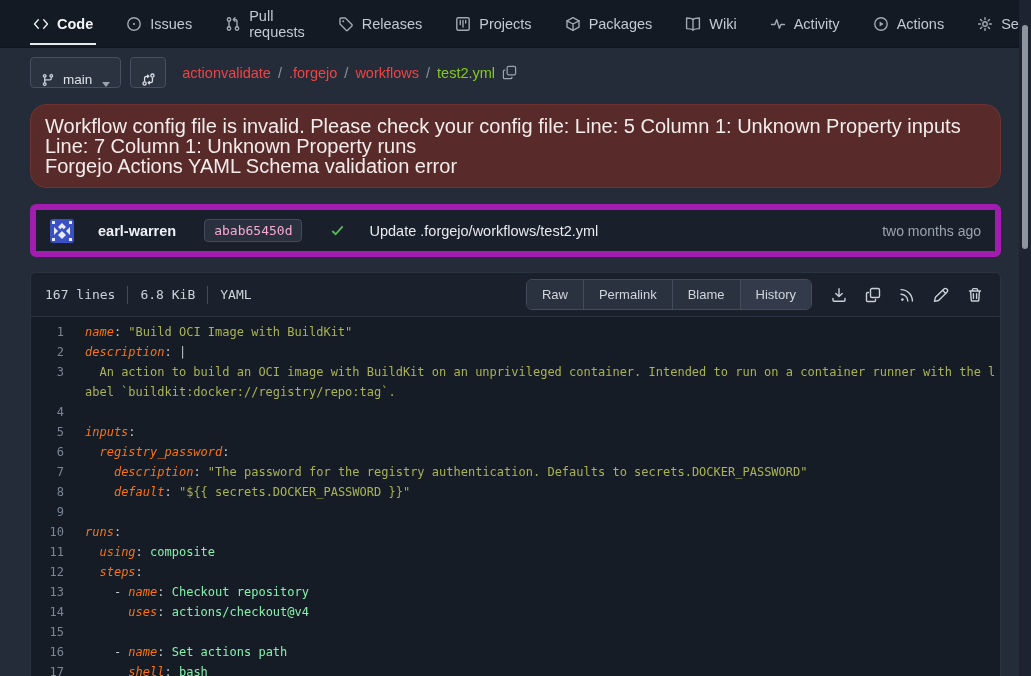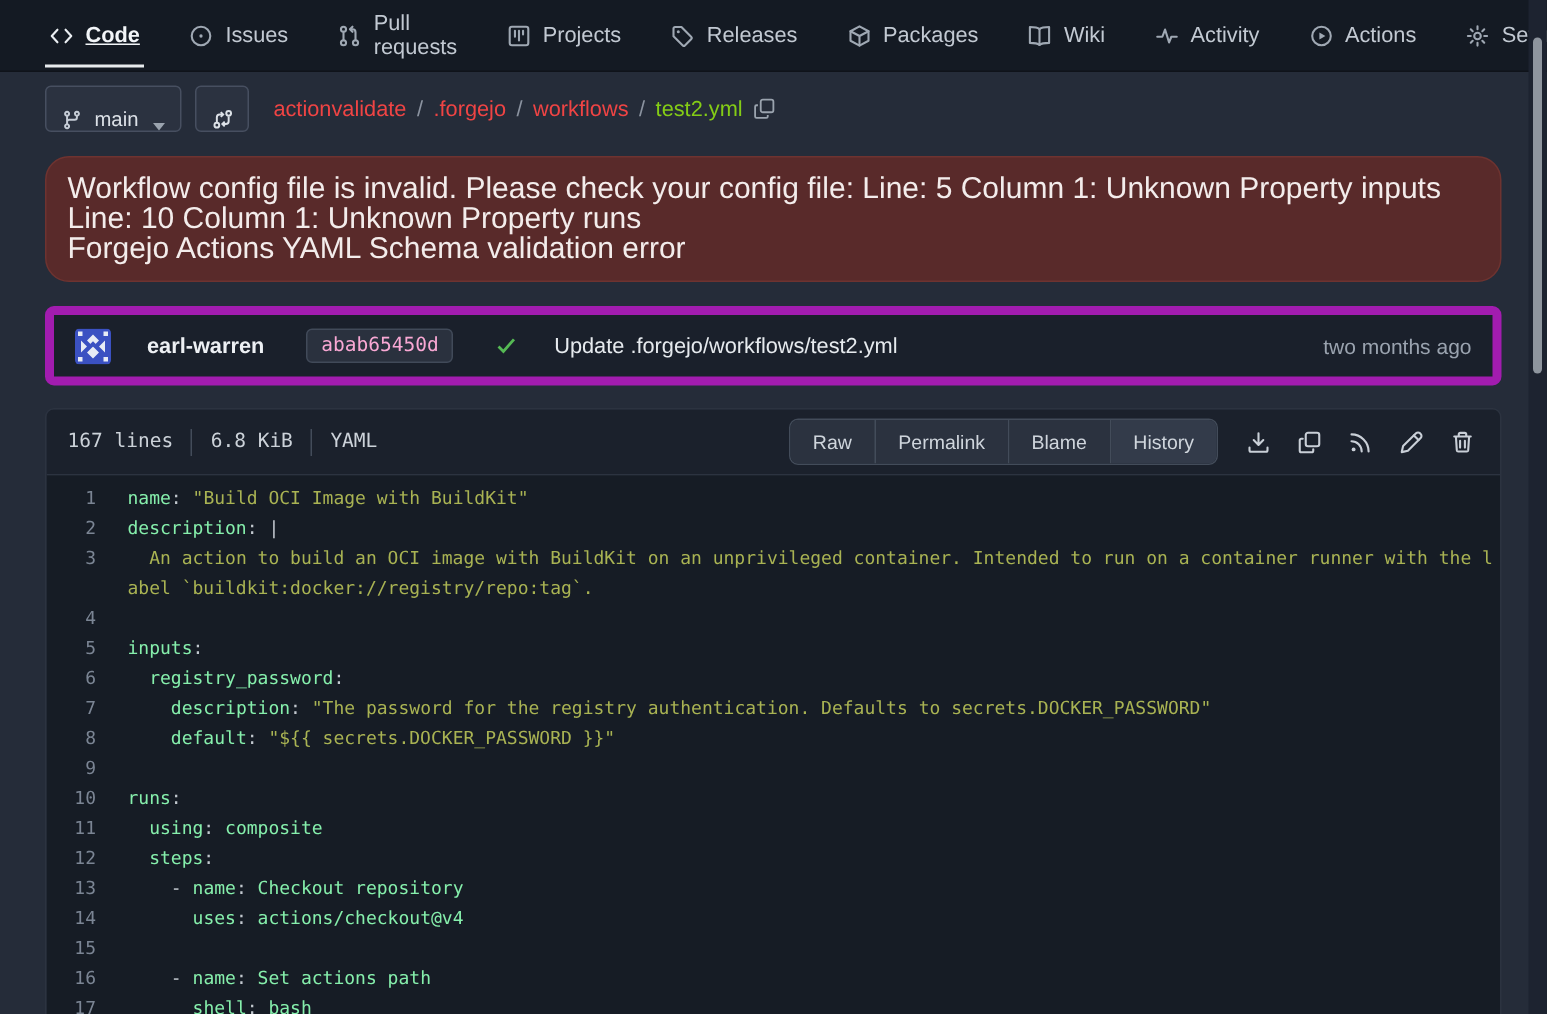--- a/index.html
+++ b/index.html
@@ -17,21 +17,21 @@
   .navbar {
     height:48px; background:#141a23; border-bottom:1px solid #0f131a;
     display:flex; align-items:stretch; padding:0 18px 0 30px;
   }
   .nav-tab {
     display:flex; align-items:center; gap:8px;
     color:#c2c9d2; font-size:14.5px; cursor:pointer;
     position:relative; margin-right:27px; padding:0 3px;
   }
   .nav-tab .icon { color:#9fa8b3; }
-  .nav-tab.active { color:#f2f5f8; font-weight:bold;text-decoration:underline; }
+  .nav-tab.active { color:#f2f5f8; font-weight:bold; }
   .nav-tab.active .icon { color:#e9edf1; }
   .nav-tab.active::after {
     content:''; position:absolute; left:0; right:0; bottom:2px; height:2px; background:#e8ebee;
   }
   .nav-tab.push-right { margin-left:auto; margin-right:4px; }
 
   
   .toolbar-row { display:flex; align-items:center; margin:9px 30px 0; height:31px; }
   .btn {
     background:#2b3240; border:1px solid #474f60; border-radius:4px;
@@ -89,21 +89,21 @@
   .code-line { display:flex; }
   .ln {
     width:54px; text-align:right; padding-right:21px; flex-shrink:0;
     color:#7b8594; font-family:"DejaVu Sans Mono", monospace; font-size:12px; line-height:20px;
     cursor:pointer; user-select:none;
   }
   .lc {
     font-family:"DejaVu Sans Mono", monospace; font-size:12px; line-height:20px;
     white-space:pre-wrap; word-break:break-all; width:924px; min-height:20px; color:#d3d8dd;
   }
-  .tok-key { color:#86efac; }
+  .tok-key { color:#f97316;font-style:italic; }
   .tok-str { color:#a9b353; }
   .tok-p { color:#c2c8cf; }
   .tok-plain { color:#86efac; }
 
   
   .scrollbar { position:absolute; top:0; right:0; width:12px; height:676px; background:#1d2330; }
   .scroll-thumb { position:absolute; top:25px; left:3px; width:6px; height:224px; background:#8e959e; border-radius:3px; cursor:pointer; }
 </style>
 </head>
 <body>
@@ -134,34 +134,34 @@
           <circle cx="12" cy="12.5" r="1.7"></circle>
           <path d="M4 5.2v5.6M8.7 3.5H10a2 2 0 0 1 2 2v5.3"></path>
           <path d="M10 1.8 8.3 3.5 10 5.2"></path>
         </svg>
       </span>
       <span>Pull requests</span>
     </a>
     <a class="nav-tab">
       <span class="icon">
         <svg width="16" height="16" viewBox="0 0 16 16" fill="none" stroke="currentColor" stroke-width="1.4" stroke-linecap="round" stroke-linejoin="round">
+          <path d="M2 7.3V3a1 1 0 0 1 1-1h4.3l6.6 6.6a1 1 0 0 1 0 1.4l-4.3 4.3a1 1 0 0 1-1.4 0L2 8.1z"></path>
+          <circle cx="5.2" cy="5.2" r="1" fill="currentColor" stroke="none"></circle>
+        </svg>
+      </span>
+      <span>Releases</span>
+    </a>
+    <a class="nav-tab">
+      <span class="icon">
+        <svg width="16" height="16" viewBox="0 0 16 16" fill="none" stroke="currentColor" stroke-width="1.4" stroke-linecap="round" stroke-linejoin="round">
           <rect x="1.8" y="1.8" width="12.4" height="12.4" rx="1.5"></rect>
           <path d="M5.3 4.5v4M8 4.5v6.5M10.7 4.5v2.5"></path>
         </svg>
       </span>
       <span>Projects</span>
-    </a>
-    <a class="nav-tab">
-      <span class="icon">
-        <svg width="16" height="16" viewBox="0 0 16 16" fill="none" stroke="currentColor" stroke-width="1.4" stroke-linecap="round" stroke-linejoin="round">
-          <path d="M2 7.3V3a1 1 0 0 1 1-1h4.3l6.6 6.6a1 1 0 0 1 0 1.4l-4.3 4.3a1 1 0 0 1-1.4 0L2 8.1z"></path>
-          <circle cx="5.2" cy="5.2" r="1" fill="currentColor" stroke="none"></circle>
-        </svg>
-      </span>
-      <span>Releases</span>
     </a>
     <a class="nav-tab">
       <span class="icon">
         <svg width="16" height="16" viewBox="0 0 16 16" fill="none" stroke="currentColor" stroke-width="1.4" stroke-linecap="round" stroke-linejoin="round">
           <path d="M8 1.6 14 4.8v6.4L8 14.4 2 11.2V4.8z"></path>
           <path d="M2 4.8 8 8l6-3.2M8 8v6.4"></path>
         </svg>
       </span>
       <span>Packages</span>
     </a>
@@ -234,21 +234,21 @@
   <span class="copy-path">
     <svg width="15" height="15" viewBox="0 0 16 16" fill="none" stroke="currentColor" stroke-width="1.3">
         <rect x="5.5" y="1.5" width="9" height="9" rx="1.5"></rect>
         <path d="M3.5 5.5h-1a1 1 0 0 0-1 1v7a1 1 0 0 0 1 1h7a1 1 0 0 0 1-1v-1"></path>
       </svg>
   </span>
 </div>
 
 <div class="error-box">
     <div>Workflow config file is invalid. Please check your config file: Line: 5 Column 1: Unknown Property inputs</div>
-    <div>Line: 10 Column 1: Unknown Property runs</div>
+    <div>Line: 7 Column 1: Unknown Property runs</div>
     <div>Forgejo Actions YAML Schema validation error</div>
   </div>
 
 <div class="commit-box">
   <span class="avatar">
     <svg width="24" height="24" viewBox="0 0 24 24">
       <rect width="24" height="24" fill="#3b51c2"></rect>
       <path fill="#e8ecf5" d="M12 4 16 8 12 12 8 8Z M12 12 16 16 12 20 8 16Z M4 8 8 12 4 16Z M20 8 16 12 20 16Z"></path>
       <path fill="#3b51c2" d="M12 8.5 14 10.5 12 12.5 10 10.5Z"></path>
       <path fill="#e8ecf5" d="M2 2h3v3H2z M19 2h3v3h-3z M2 19h3v3H2z M19 19h3v3h-3z"></path>

